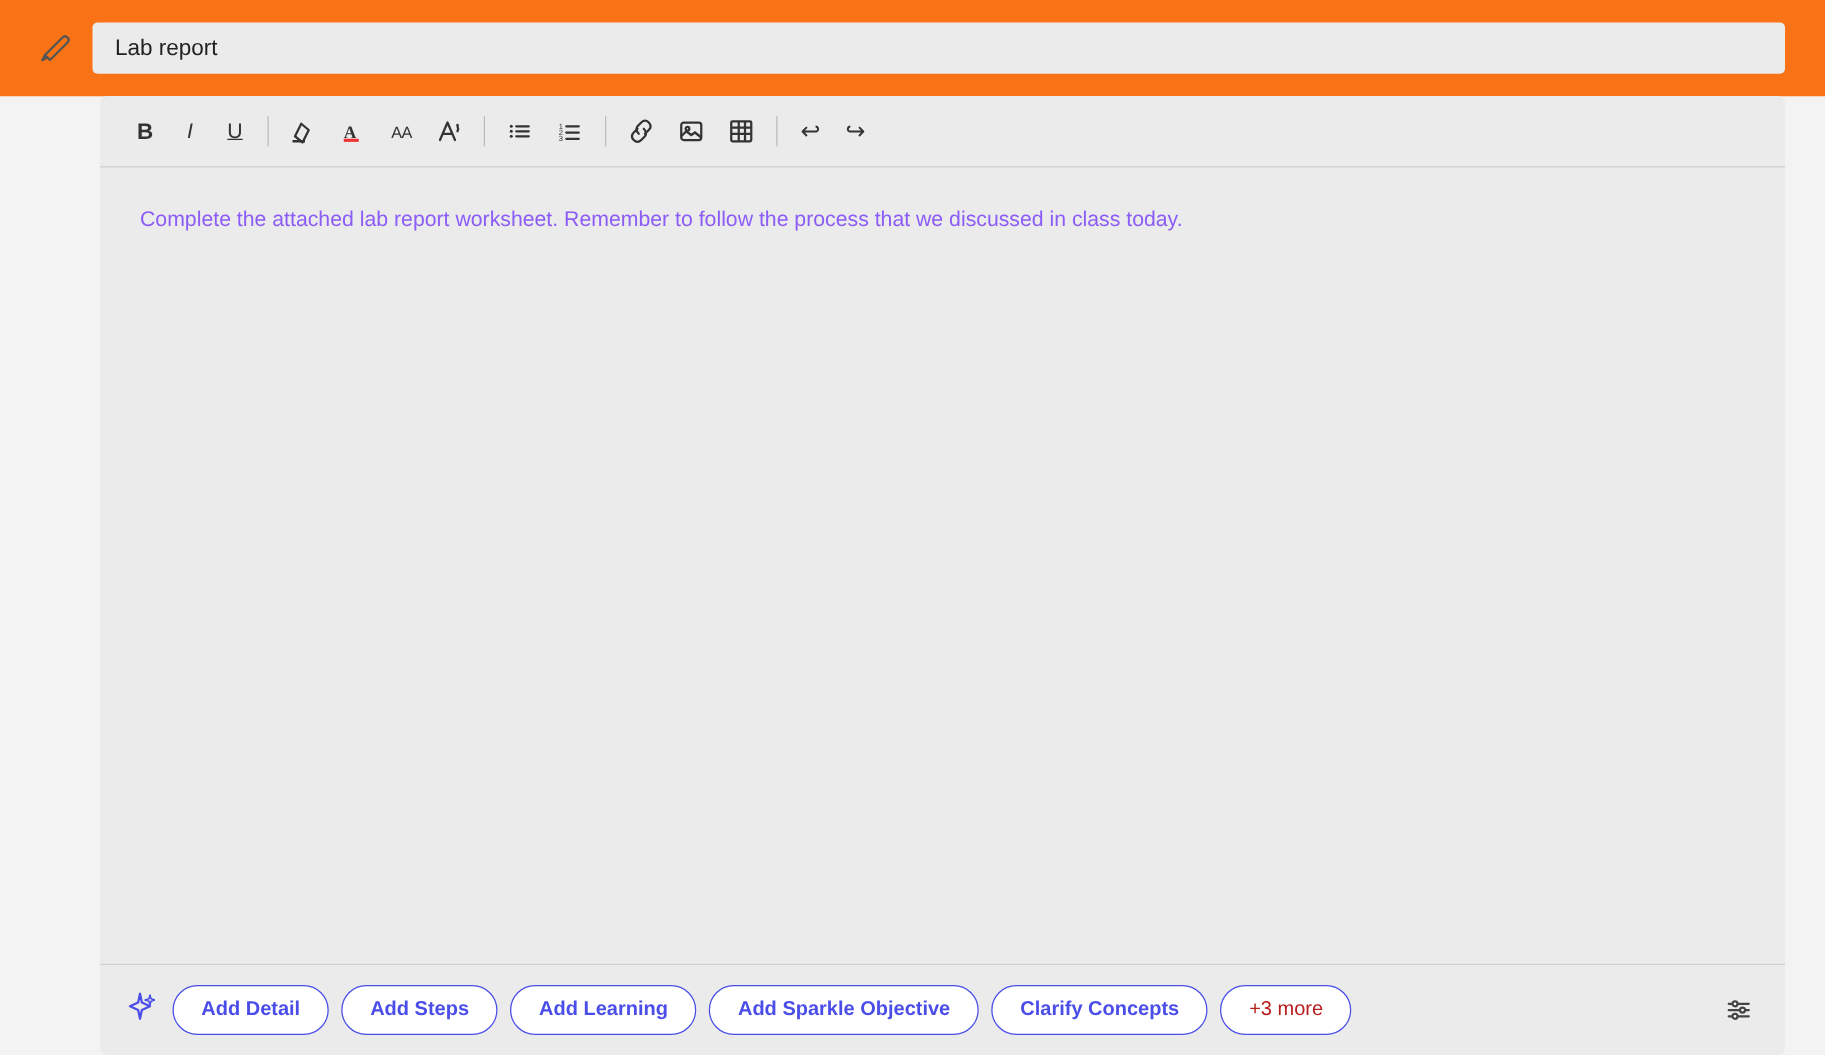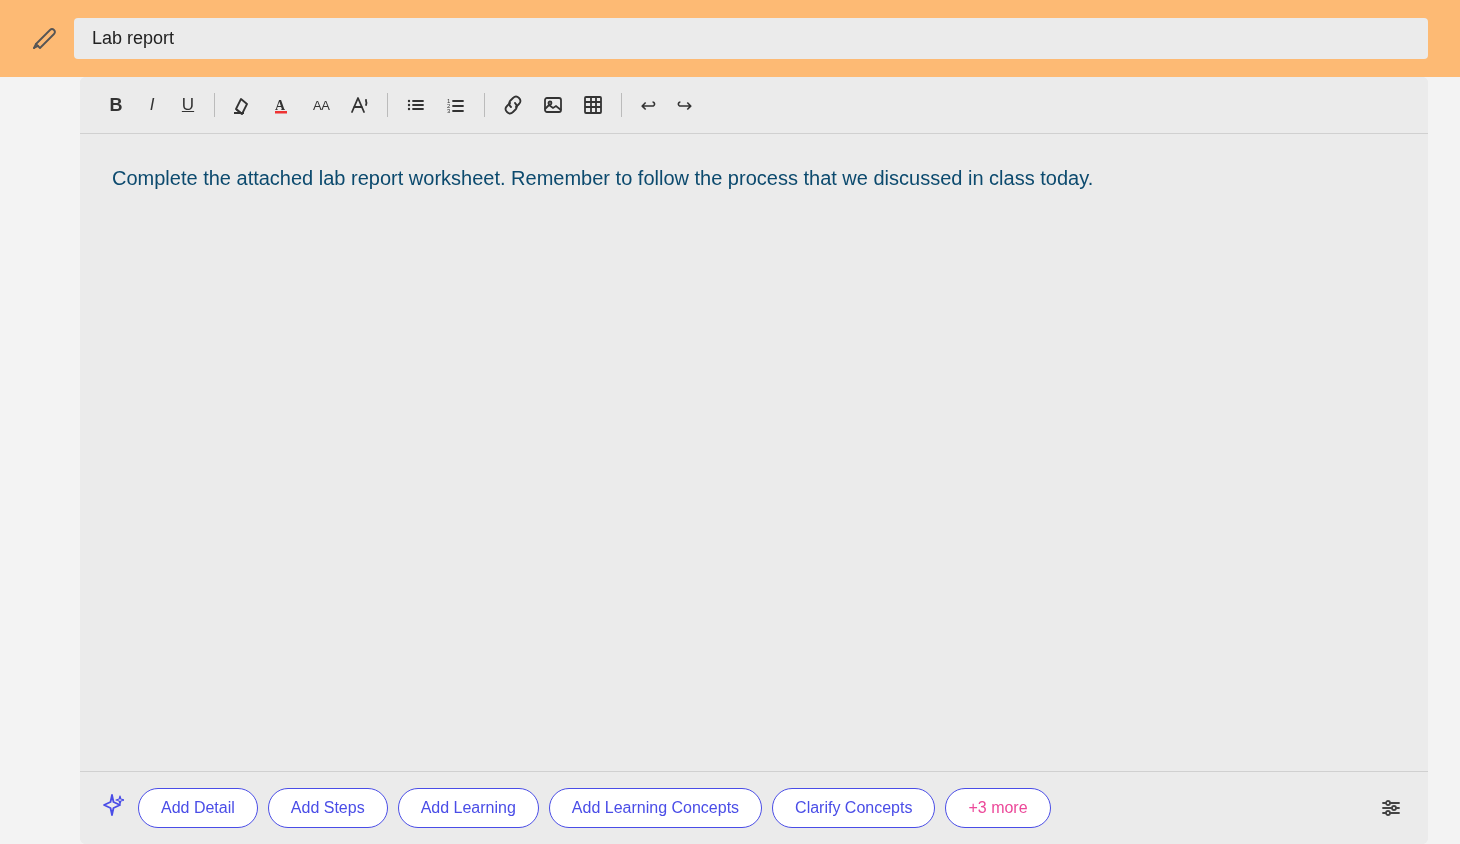--- a/index.html
+++ b/index.html
@@ -16,21 +16,21 @@
       display: flex;
       flex-direction: column;
       overflow: hidden;
     }
 
     .title-bar {
       display: flex;
       align-items: center;
       gap: 16px;
       padding: 18px 32px;
-      background: #fdba74;
+      background: #f97316;
     }
 
     .title-icon {
       color: #555;
       font-size: 22px;
       line-height: 1;
     }
 
     .title-input {
       background: #ebebeb;
@@ -96,22 +96,22 @@
     }
 
     .toolbar-btn.underline {
       text-decoration: underline;
       font-size: 17px;
     }
 
     .editor-content {
       flex: 1;
       padding: 28px 32px;
-      font-size: 20px;
-      color: #0c4a6e;
+      font-size: 17px;
+      color: #8b5cf6;
       line-height: 1.6;
     }
 
     .bottom-bar {
       display: flex;
       align-items: center;
       padding: 16px 20px;
       gap: 10px;
       background: #ebebeb;
       border-top: 1px solid #d0d0d0;
@@ -125,28 +125,28 @@
 
     .action-btn {
       background: white;
       border: 1.5px solid #4a4de7;
       color: #4a4de7;
       border-radius: 20px;
       padding: 10px 22px;
       font-size: 16px;
       cursor: pointer;
       font-family: inherit;
-      font-weight: 400;
+      font-weight: 700;
       white-space: nowrap;
     }
 
     .more-btn {
       background: white;
       border: 1.5px solid #4a4de7;
-      color: #ec4899;
+      color: #b91c1c;
       border-radius: 20px;
       padding: 10px 22px;
       font-size: 16px;
       cursor: pointer;
       font-family: inherit;
       font-weight: 400;
     }
 
     .settings-icon-btn {
       background: none;
@@ -301,21 +301,21 @@
         <path d="M20 3 L20.8 6 L24 7 L20.8 8 L20 11 L19.2 8 L16 7 L19.2 6 Z" stroke-linejoin="round" stroke-width="1.2"></path>
       </svg>
     </span>
 
     <button class="action-btn">Add Detail</button>
 
     <button class="action-btn">Add Steps</button>
 
     <button class="action-btn">Add Learning</button>
 
-    <button class="action-btn">Add Learning Concepts</button>
+    <button class="action-btn">Add Sparkle Objective</button>
 
     <button class="action-btn">Clarify Concepts</button>
 
     <button class="more-btn">+3 more</button>
 
     <button class="settings-icon-btn" title="Settings">
       <svg width="22" height="22" viewBox="0 0 22 22" fill="none" stroke="#444" stroke-width="1.8" stroke-linecap="round">
         <line x1="3" y1="6" x2="19" y2="6"></line>
         <line x1="3" y1="11" x2="19" y2="11"></line>
         <line x1="3" y1="16" x2="19" y2="16"></line>

